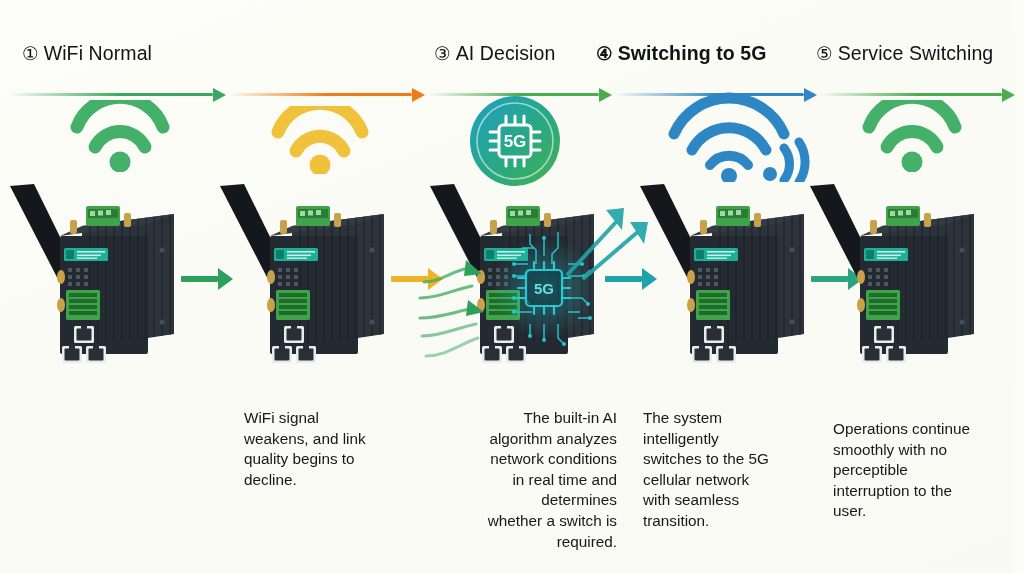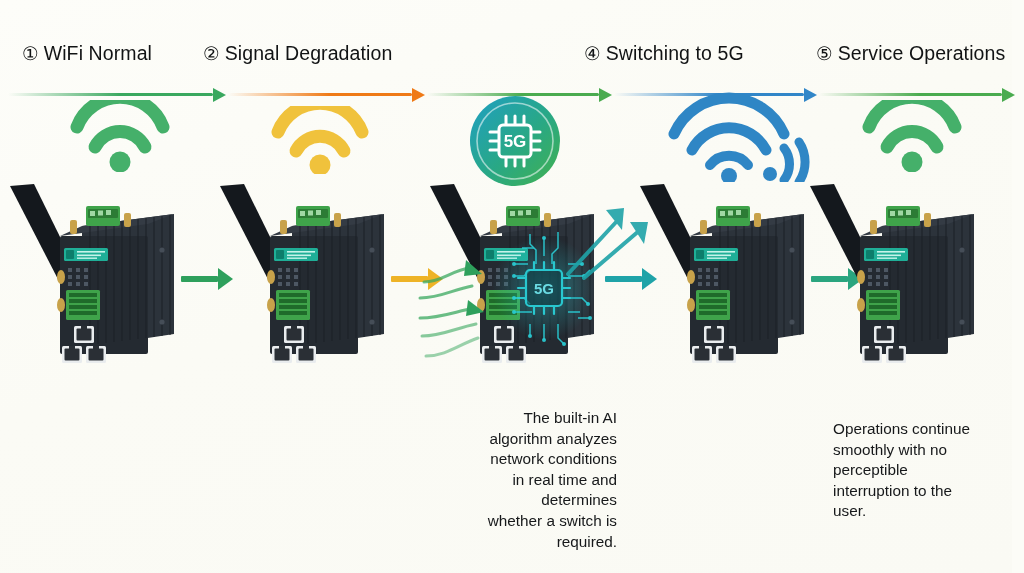--- a/index.html
+++ b/index.html
@@ -75,28 +75,28 @@
 </style>
 </head>
 <body>
 
 <div id="stage">
 
   <div class="headers">
     <div class="step-title" style="left:22px;">
       <span class="num">①</span><span>WiFi Normal</span>
     </div>
-    <div class="step-title" style="left:203px;">
-      <span class="num">②</span><span>Signal Degradation</span>
-    </div>
-    <div class="step-title" style="left:584px;">
+    <div class="step-title" style="left:434px;">
+      <span class="num">③</span><span>AI Decision</span>
+    </div>
+    <div class="step-title" style="left:596px;font-weight:bold;">
       <span class="num">④</span><span>Switching to 5G</span>
     </div>
     <div class="step-title" style="left:816px;">
-      <span class="num">⑤</span><span>Service Operations</span>
+      <span class="num">⑤</span><span>Service Switching</span>
     </div>
   </div>
 
   <div class="arrowband">
     <div class="flowarrow" id="fa1" style="left:8px;width:218px;">
       <div class="shaft" style="background: linear-gradient(to right, rgba(255, 255, 255, 0) 0%, rgba(58, 168, 95, 0.333) 18%, rgb(58, 168, 95) 55%, rgb(58, 168, 95) 100%);"></div>
         <div class="head" style="border-left: 13px solid rgb(58, 168, 95);"></div>
     </div>
     <div class="flowarrow" id="fa2" style="left:228px;width:197px;">
       <div class="shaft" style="background: linear-gradient(to right, rgba(255, 255, 255, 0) 0%, rgba(239, 122, 23, 0.333) 18%, rgb(239, 122, 23) 55%, rgb(239, 122, 23) 100%);"></div>
@@ -707,26 +707,36 @@
           <rect x="88" y="168" width="20" height="17" rx="1.5" fill="#e9ecee"></rect>
             <rect x="90.5" y="170.5" width="15" height="12" rx="1" fill="#2a2f35"></rect>
             <rect x="95" y="168" width="6" height="4" fill="#2a2f35"></rect>
         </g>
         <circle cx="164" cy="72" r="2.6" fill="#454d57"></circle>
           <circle cx="164" cy="144" r="2.6" fill="#454d57"></circle>
       </svg>
     </div>
   </div>
 
+  <div class="caption" style="left:244px;top:408px;width:172px;">WiFi signal
+weakens, and link
+quality begins to
+decline.</div>
   <div class="caption" style="left:435px;top:408px;width:182px;text-align:right;">The built-in AI
 algorithm analyzes
 network conditions
 in real time and
 determines
 whether a switch is
 required.</div>
+  <div class="caption" style="left:643px;top:408px;width:178px;">The system
+intelligently
+switches to the 5G
+cellular network
+with seamless
+transition.</div>
   <div class="caption" style="left:833px;top:419px;width:186px;">Operations continue
 smoothly with no
 perceptible
 interruption to the
 user.</div>
 
 </div>
 
 </body></html>

